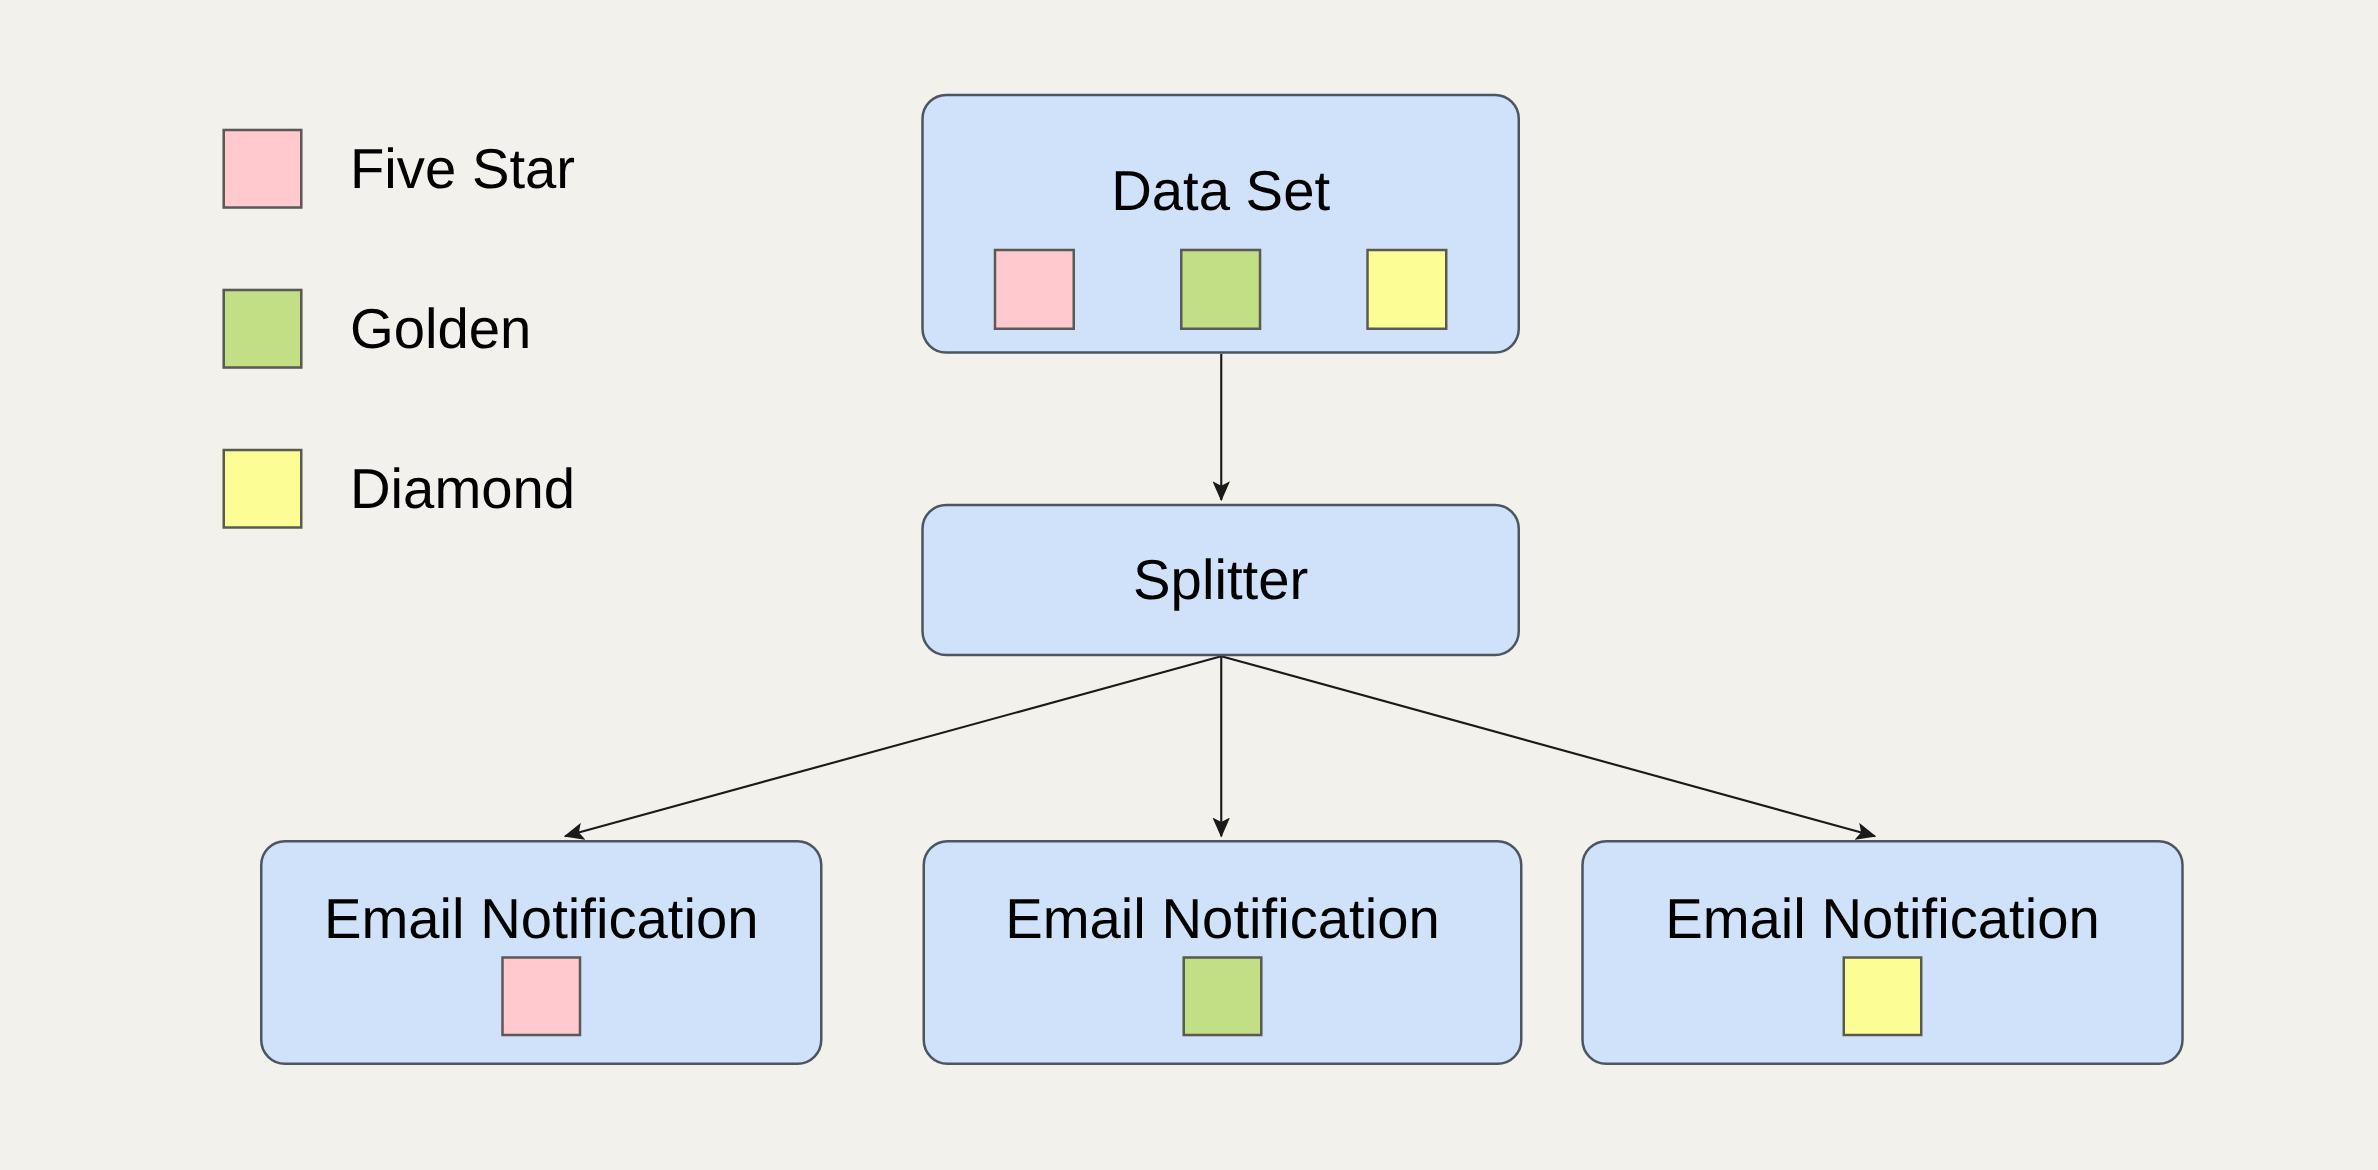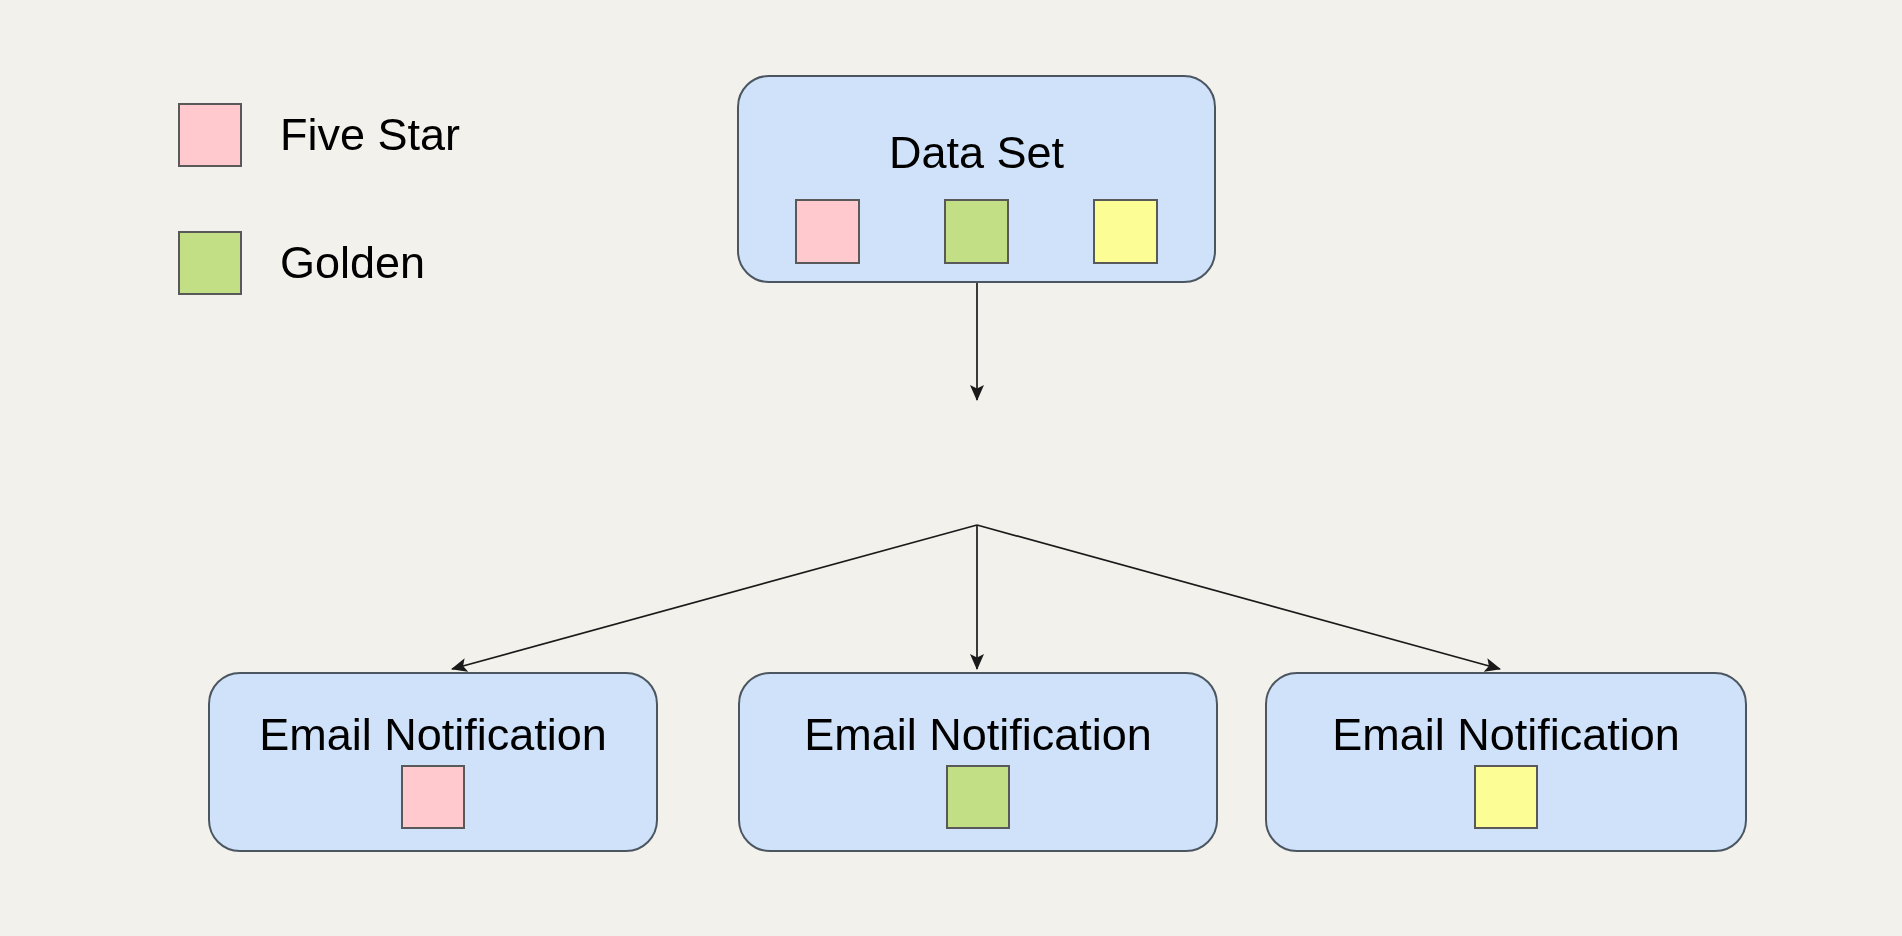--- a/index.html
+++ b/index.html
@@ -45,21 +45,21 @@
     color: var(--text-color);
     white-space: nowrap;
     line-height: 1;
   }
 
   
   .node {
     position: absolute;
     background: var(--node-fill);
     border: 2px solid var(--node-border);
-    border-radius: 32px;
+    border-radius: 20px;
     display: flex;
     flex-direction: column;
     align-items: center;
   }
   .node-title {
     font-size: 45px;
     color: var(--text-color);
     line-height: 52px;
     white-space: nowrap;
   }
@@ -104,20 +104,24 @@
 <div class="canvas">
 
   <div class="legend-row r1">
     <div class="swatch" style="background-color: rgb(194, 223, 133);"></div>
     <div class="legend-label">Golden</div>
   </div>
   <div class="legend-row r0">
     <div class="swatch" style="background-color: rgb(255, 201, 206);"></div>
     <div class="legend-label">Five Star</div>
   </div>
+  <div class="legend-row r2">
+    <div class="swatch" style="background-color: rgb(253, 253, 150);"></div>
+    <div class="legend-label">Diamond</div>
+  </div>
 
   <svg class="edges" viewBox="0 0 1902 936" xmlns="http://www.w3.org/2000/svg">
     <defs>
       <marker id="arrow" markerUnits="userSpaceOnUse" markerWidth="18" markerHeight="14" refX="15" refY="7" orient="auto">
         <path class="arrowhead" d="M0,0 L16,7 L0,14 L3.5,7 Z"></path>
       </marker>
     </defs>
     <line x1="977" y1="283" x2="977" y2="400" marker-end="url(#arrow)"></line>
     <line x1="977" y1="525" x2="452" y2="669" marker-end="url(#arrow)"></line>
     <line x1="977" y1="525" x2="977" y2="669" marker-end="url(#arrow)"></line>
@@ -126,20 +130,23 @@
 
   <div class="node dataset">
     <div class="node-title">Data Set</div>
     <div class="dataset-swatches">
       <div class="swatch" style="background-color: rgb(255, 201, 206);"></div>
       <div class="swatch" style="background-color: rgb(194, 223, 133);"></div>
       <div class="swatch" style="background-color: rgb(253, 253, 150);"></div>
     </div>
   </div>
 
+  <div class="node splitter">
+    <div class="node-title">Splitter</div>
+  </div>
 
   <div class="node email e0">
     <div class="node-title">Email Notification</div>
     <div class="swatch" style="background-color: rgb(255, 201, 206);"></div>
   </div>
   <div class="node email e1">
     <div class="node-title">Email Notification</div>
     <div class="swatch" style="background-color: rgb(194, 223, 133);"></div>
   </div>
   <div class="node email e2">

